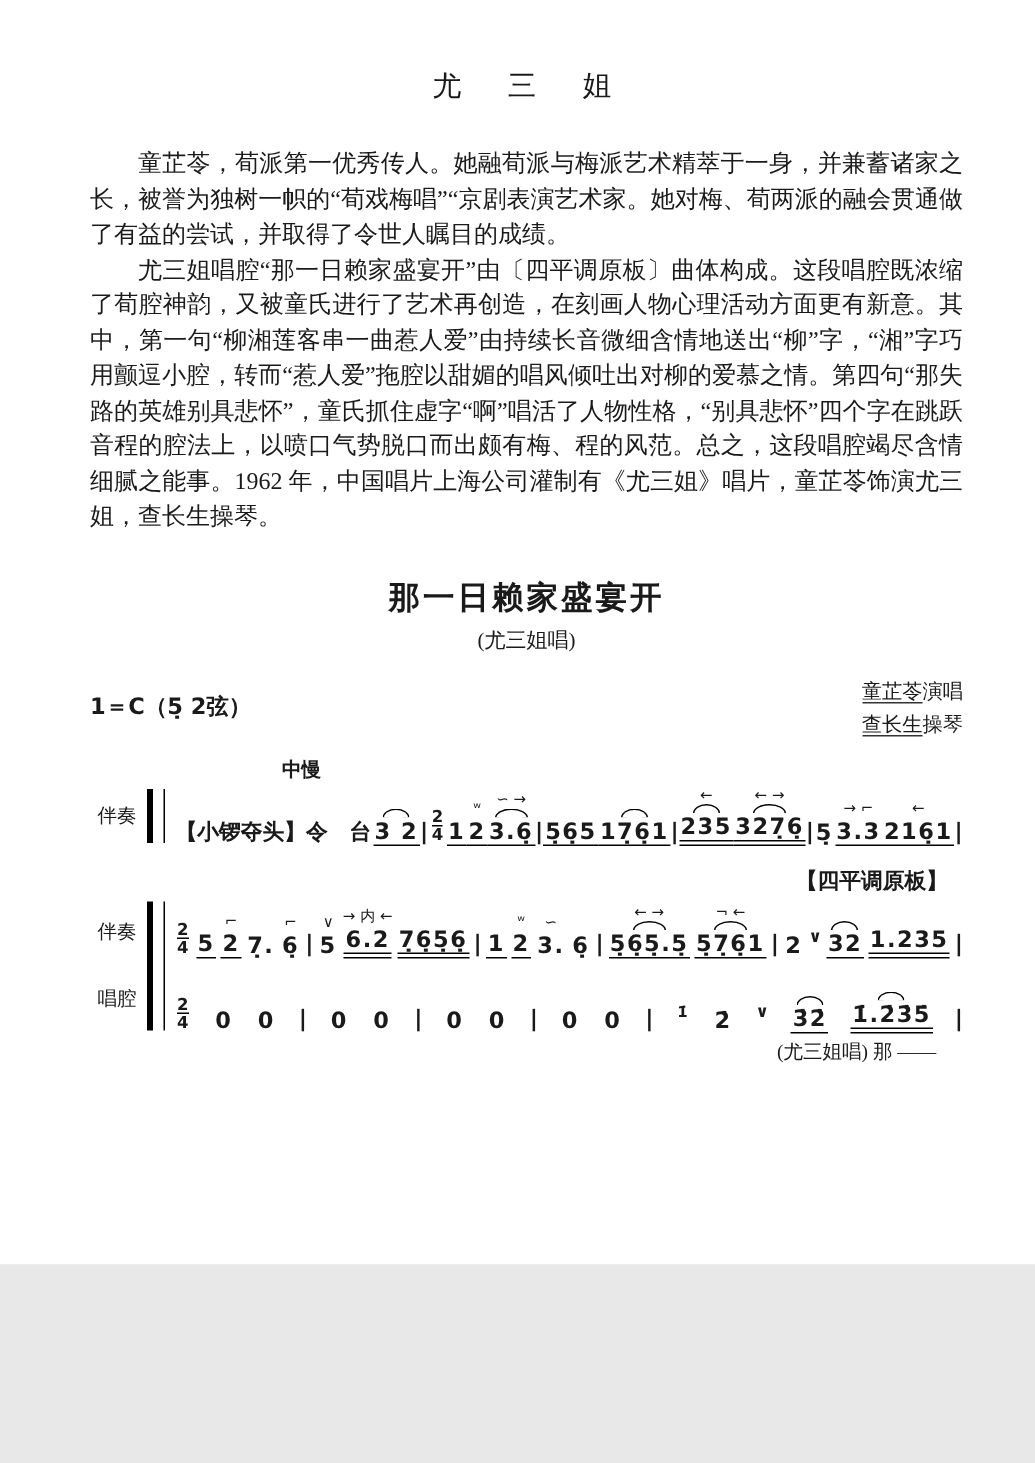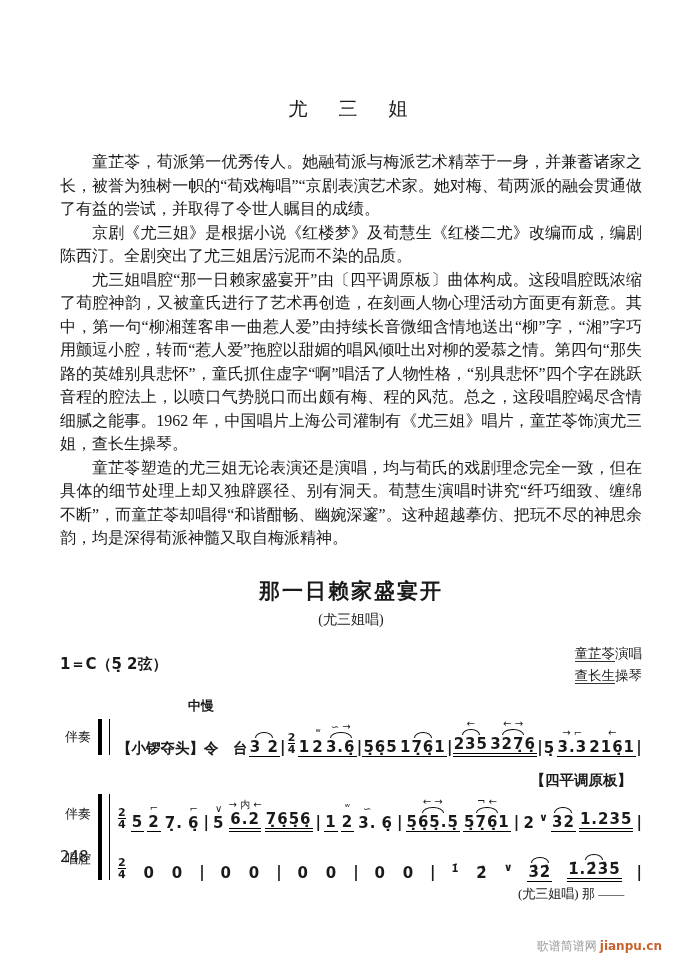--- a/index.html
+++ b/index.html
@@ -1,22 +1,22 @@
 <!DOCTYPE html>
 <html><head>
 <meta charset="utf-8">
 <style>
   html,body{margin:0;padding:0;background:#e8e8e8;}
   .page{
     position:relative;
-    width:690px;height:975px;
+    width:690px;height:843px;
     margin:0 auto;
     background:#ffffff;
     box-sizing:border-box;
-    padding:96px 48px 0 60px;
+    padding:44px 48px 0 60px;
     font-family:"Liberation Serif","DejaVu Serif",serif;
     color:#1a1a1a;
     overflow:hidden;
   }
   .title{
     text-align:center;
     font-size:19px;
     font-weight:normal;
     letter-spacing:6px;
     margin:0 0 28px 0;
@@ -137,23 +137,21 @@
   .watermark .domain{font-weight:bold;font-family:"DejaVu Sans","Liberation Sans",sans-serif;}
 </style>
 </head>
 <body>
 
 <div class="page">
 
   <h1 class="title">尤　三　姐</h1>
 
   <p class="para">童芷苓，荀派第一优秀传人。她融荀派与梅派艺术精萃于一身，并兼蓄诸家之长，被誉为独树一帜的“荀戏梅唱”“京剧表演艺术家。她对梅、荀两派的融会贯通做了有益的尝试，并取得了令世人瞩目的成绩。</p>
-  <p class="para">京剧《尤三姐》是根据小说《红楼梦》及荀慧生《红楼二尤》改编而成，编剧陈西汀。全剧突出了尤三姐居污泥而不染的品质。</p>
   <p class="para">尤三姐唱腔“那一日赖家盛宴开”由〔四平调原板〕曲体构成。这段唱腔既浓缩了荀腔神韵，又被童氏进行了艺术再创造，在刻画人物心理活动方面更有新意。其中，第一句“柳湘莲客串一曲惹人爱”由持续长音微细含情地送出“柳”字，“湘”字巧用颤逗小腔，转而“惹人爱”拖腔以甜媚的唱风倾吐出对柳的爱慕之情。第四句“那失路的英雄别具悲怀”，童氏抓住虚字“啊”唱活了人物性格，“别具悲怀”四个字在跳跃音程的腔法上，以喷口气势脱口而出颇有梅、程的风范。总之，这段唱腔竭尽含情细腻之能事。1962 年，中国唱片上海公司灌制有《尤三姐》唱片，童芷苓饰演尤三姐，查长生操琴。</p>
-  <p class="para">童芷苓塑造的尤三姐无论表演还是演唱，均与荀氏的戏剧理念完全一致，但在具体的细节处理上却又独辟蹊径、别有洞天。荀慧生演唱时讲究“纤巧细致、缠绵不断”，而童芷苓却唱得“和谐酣畅、幽婉深邃”。这种超越摹仿、把玩不尽的神思余韵，均是深得荀派神髓又取自梅派精神。</p>
 
   <div class="song-title">那一日赖家盛宴开</div>
   <div class="song-subtitle">(尤三姐唱)</div>
 
   <div class="meta-row">
     <div class="keysig">1＝C（5̣ 2弦）</div>
     <div class="credits">
       <div><span class="cname">童芷苓</span><span>演唱</span></div>
       <div><span class="cname">查长生</span><span>操琴</span></div>
     </div>

